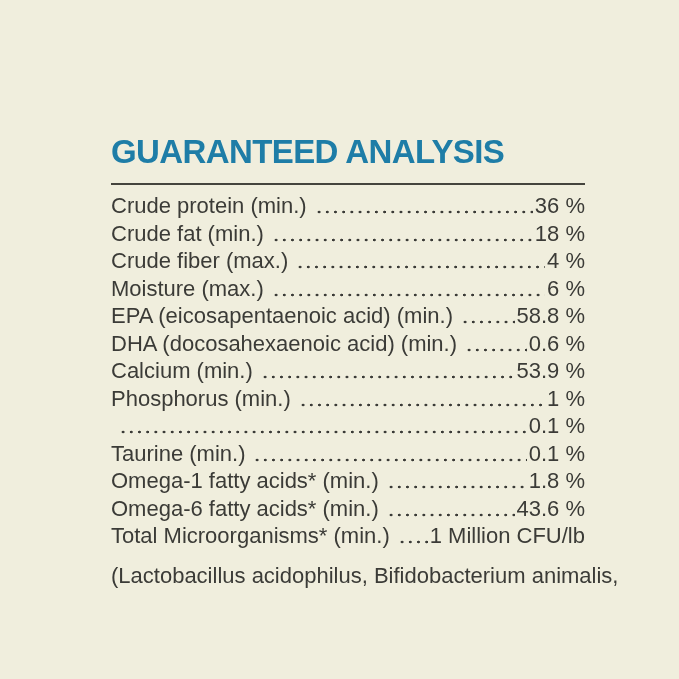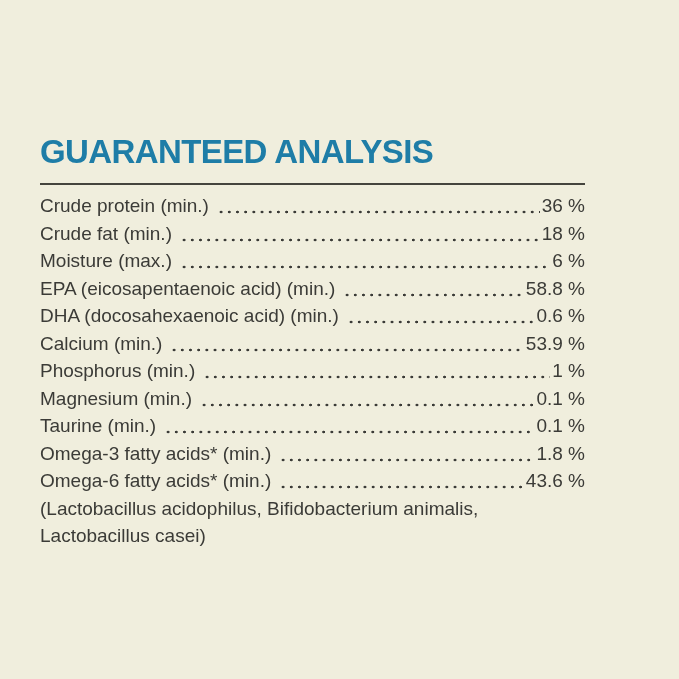--- a/index.html
+++ b/index.html
@@ -10,40 +10,40 @@
   }
   * { margin: 0; padding: 0; box-sizing: border-box; }
   html, body {
     width: 679px; height: 679px;
     background: var(--bg);
     font-family: "Liberation Sans", "DejaVu Sans", sans-serif;
     overflow: hidden;
   }
   .label-panel {
     width: 679px; height: 679px;
-    padding: 135px 94px 0 40px;
+    padding: 135px 94px 0 111px;
     background: var(--bg);
   }
   .page-title {
     font-size: 33px;
     font-weight: bold;
     letter-spacing: -0.6px;
     line-height: 1;
     color: var(--accent);
   }
   .title-rule {
     margin-top: 15px;
     height: 2px;
     width: 100%;
     background: var(--rule);
   }
   .analysis-table {
     margin-top: 7px;
     color: var(--text);
-    font-size: 19px;
+    font-size: 22px;
   }
   .analysis-row {
     display: flex;
     align-items: flex-end;
     height: 27.5px;
     white-space: nowrap;
   }
   .row-label { flex: 0 0 auto; line-height: 27.5px; }
   .row-value { flex: 0 0 auto; line-height: 27.5px; text-align: left; }
   .dot-leader {
@@ -52,20 +52,21 @@
     min-width: 6px;
     margin: 0 2px 0 6px;
     background-image: radial-gradient(circle, var(--text) 1.25px, transparent 1.6px);
     background-size: 8.2px 4px;
     background-repeat: repeat-x;
     background-position: 2px calc(100% - 5.5px);
   }
   .footnote-line {
     line-height: 27.5px;
     white-space: nowrap;
+    margin-top: 12px;
   }
 </style>
 </head>
 <body>
 
 <div class="label-panel">
 
   <div class="page-title">GUARANTEED ANALYSIS</div>
   <div class="title-rule"></div>
 
@@ -76,20 +77,25 @@
       <span class="dot-leader"></span>
       <span class="row-value">36 %</span>
     </div>
 
     <div class="analysis-row">
       <span class="row-label">Crude fat (min.)</span>
       <span class="dot-leader"></span>
       <span class="row-value">18 %</span>
     </div>
 
+    <div class="analysis-row">
+      <span class="row-label">Crude fiber (max.)</span>
+      <span class="dot-leader"></span>
+      <span class="row-value">4 %</span>
+    </div>
 
     <div class="analysis-row">
       <span class="row-label">Moisture (max.)</span>
       <span class="dot-leader"></span>
       <span class="row-value">6 %</span>
     </div>
 
     <div class="analysis-row">
       <span class="row-label">EPA (eicosapentaenoic acid) (min.)</span>
       <span class="dot-leader"></span>
@@ -108,41 +114,44 @@
       <span class="row-value">53.9 %</span>
     </div>
 
     <div class="analysis-row">
       <span class="row-label">Phosphorus (min.)</span>
       <span class="dot-leader"></span>
       <span class="row-value">1 %</span>
     </div>
 
     <div class="analysis-row">
-      <span class="row-label">Magnesium (min.)</span>
       <span class="dot-leader"></span>
       <span class="row-value">0.1 %</span>
     </div>
 
     <div class="analysis-row">
       <span class="row-label">Taurine (min.)</span>
       <span class="dot-leader"></span>
       <span class="row-value">0.1 %</span>
     </div>
 
     <div class="analysis-row">
-      <span class="row-label">Omega-3 fatty acids* (min.)</span>
+      <span class="row-label">Omega-1 fatty acids* (min.)</span>
       <span class="dot-leader"></span>
       <span class="row-value">1.8 %</span>
     </div>
 
     <div class="analysis-row">
       <span class="row-label">Omega-6 fatty acids* (min.)</span>
       <span class="dot-leader"></span>
       <span class="row-value">43.6 %</span>
     </div>
 
+    <div class="analysis-row">
+      <span class="row-label">Total Microorganisms* (min.)</span>
+      <span class="dot-leader"></span>
+      <span class="row-value">1 Million CFU/lb</span>
+    </div>
 
     <div class="footnote-line">(Lactobacillus acidophilus, Bifidobacterium animalis,</div>
-    <div class="footnote-line">Lactobacillus casei)</div>
 
   </div>
 </div>
 
 </body></html>

